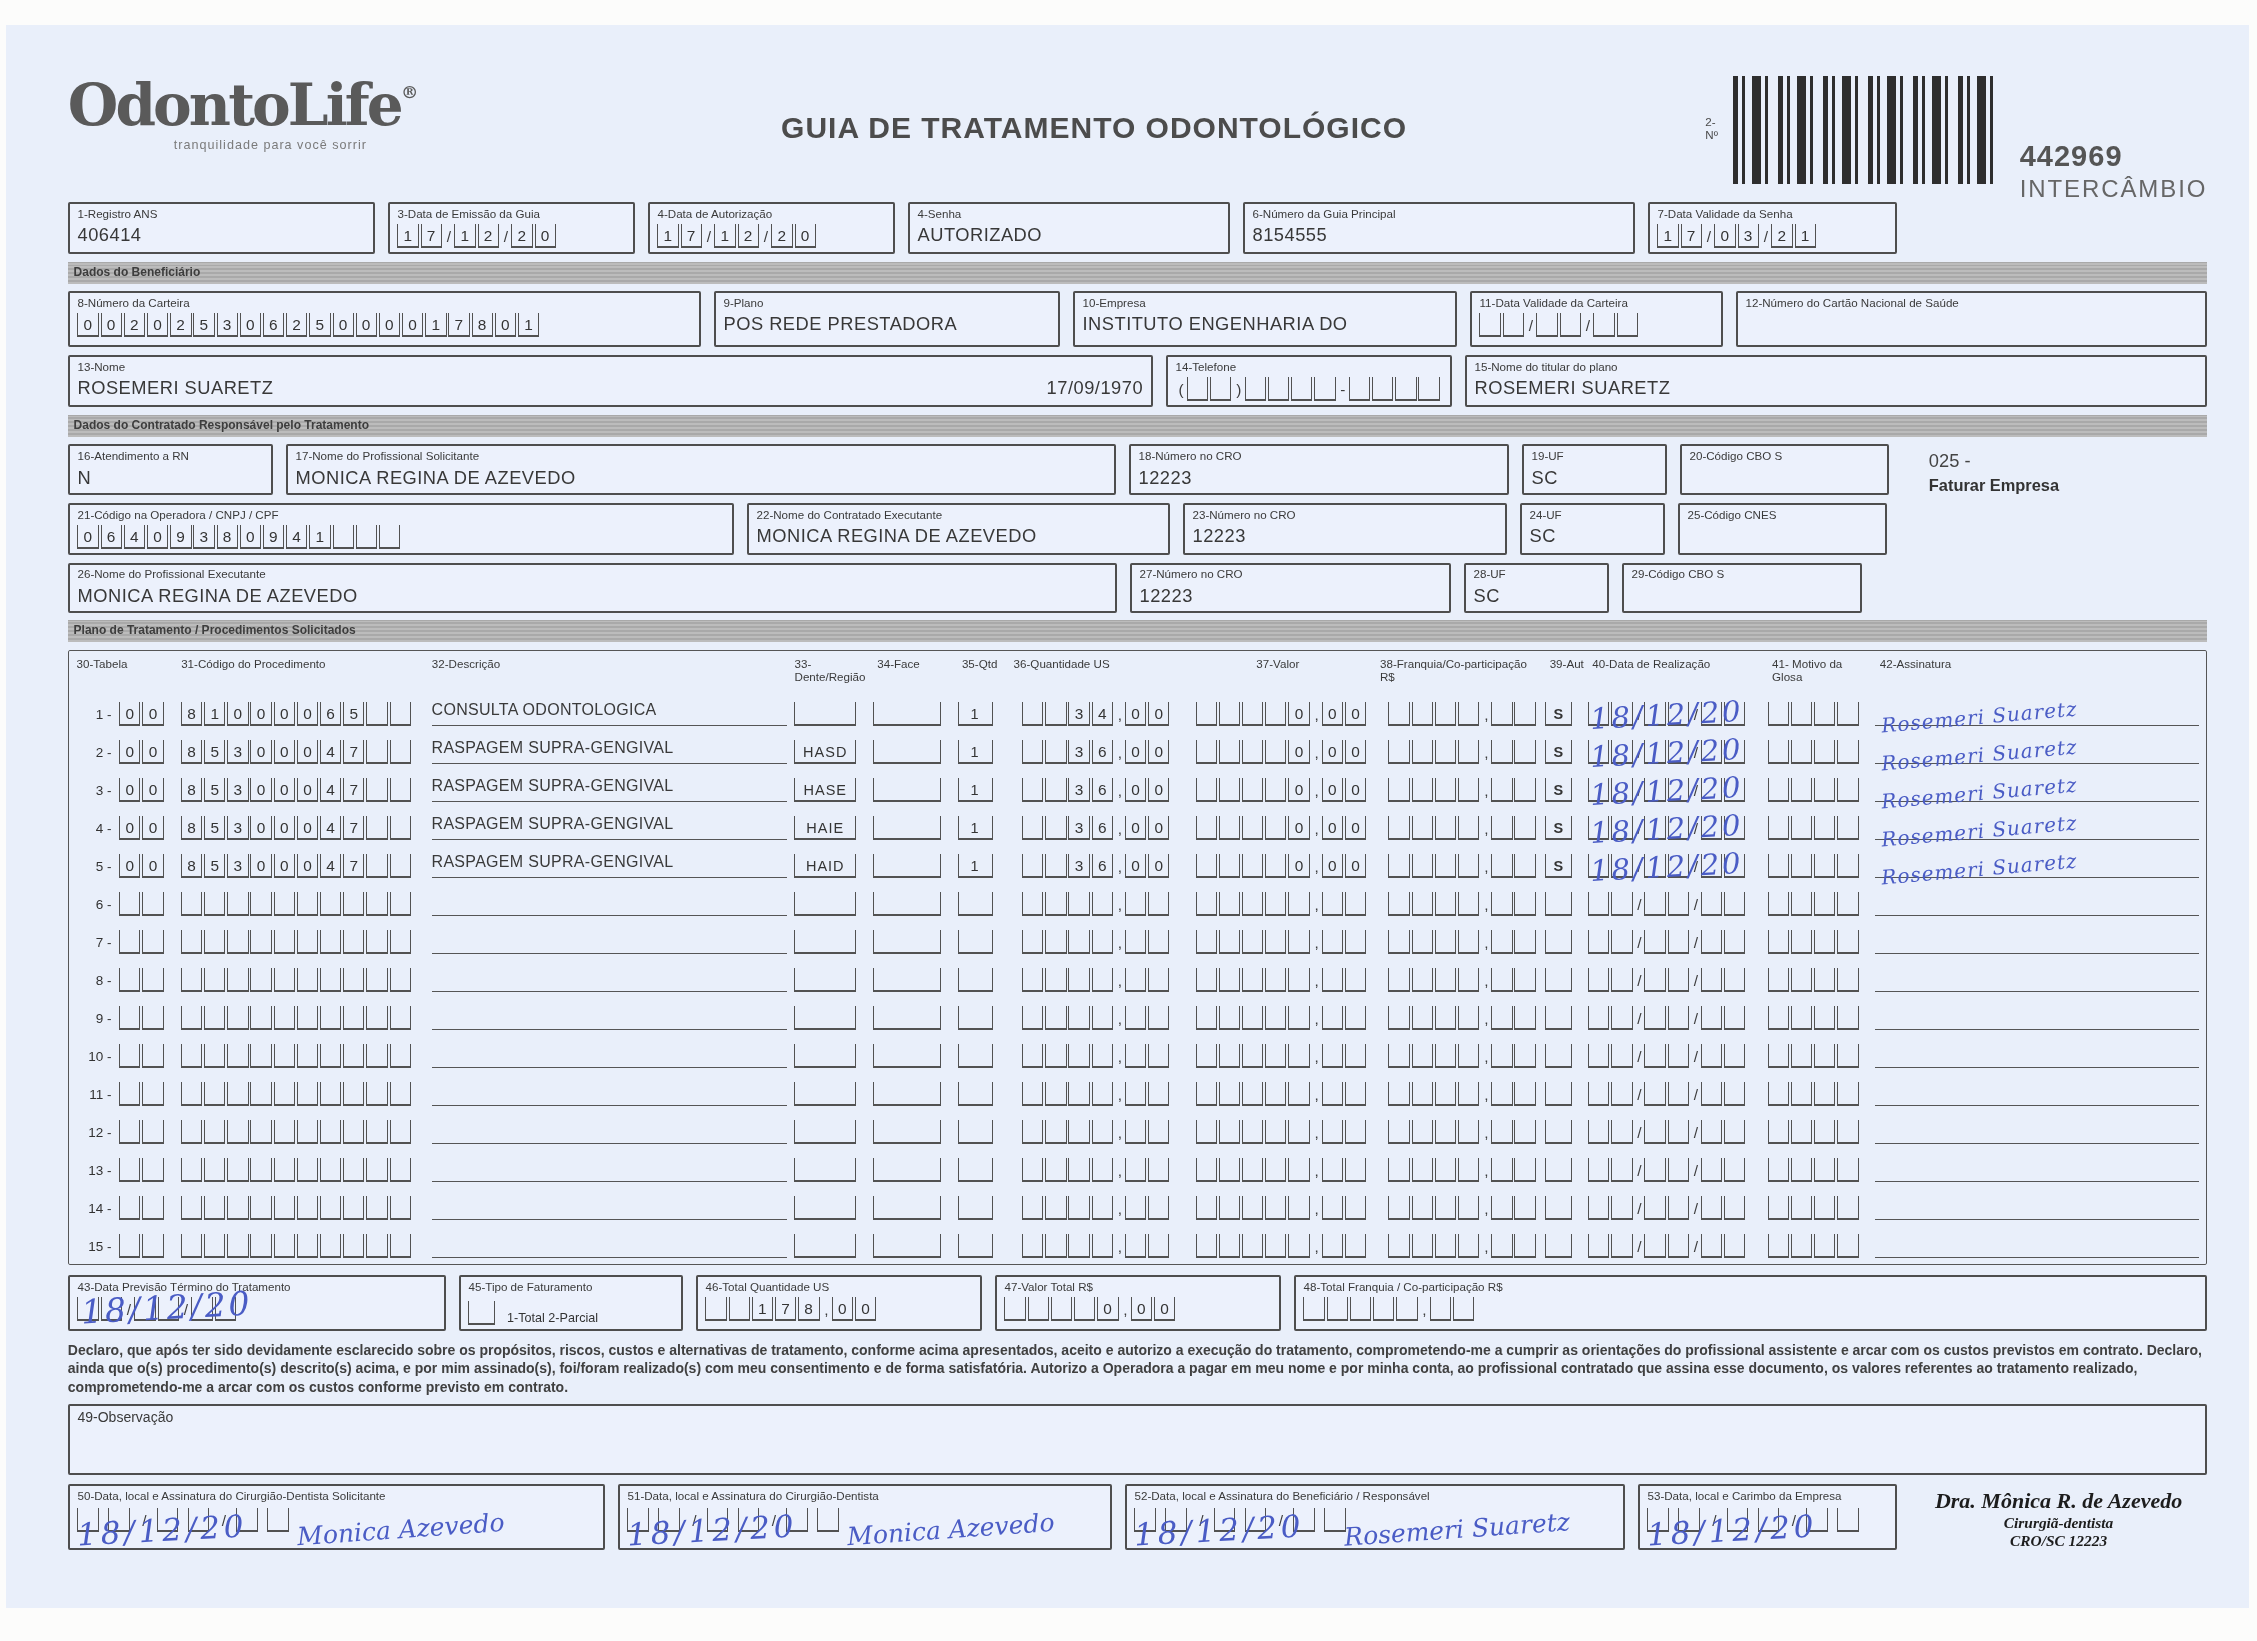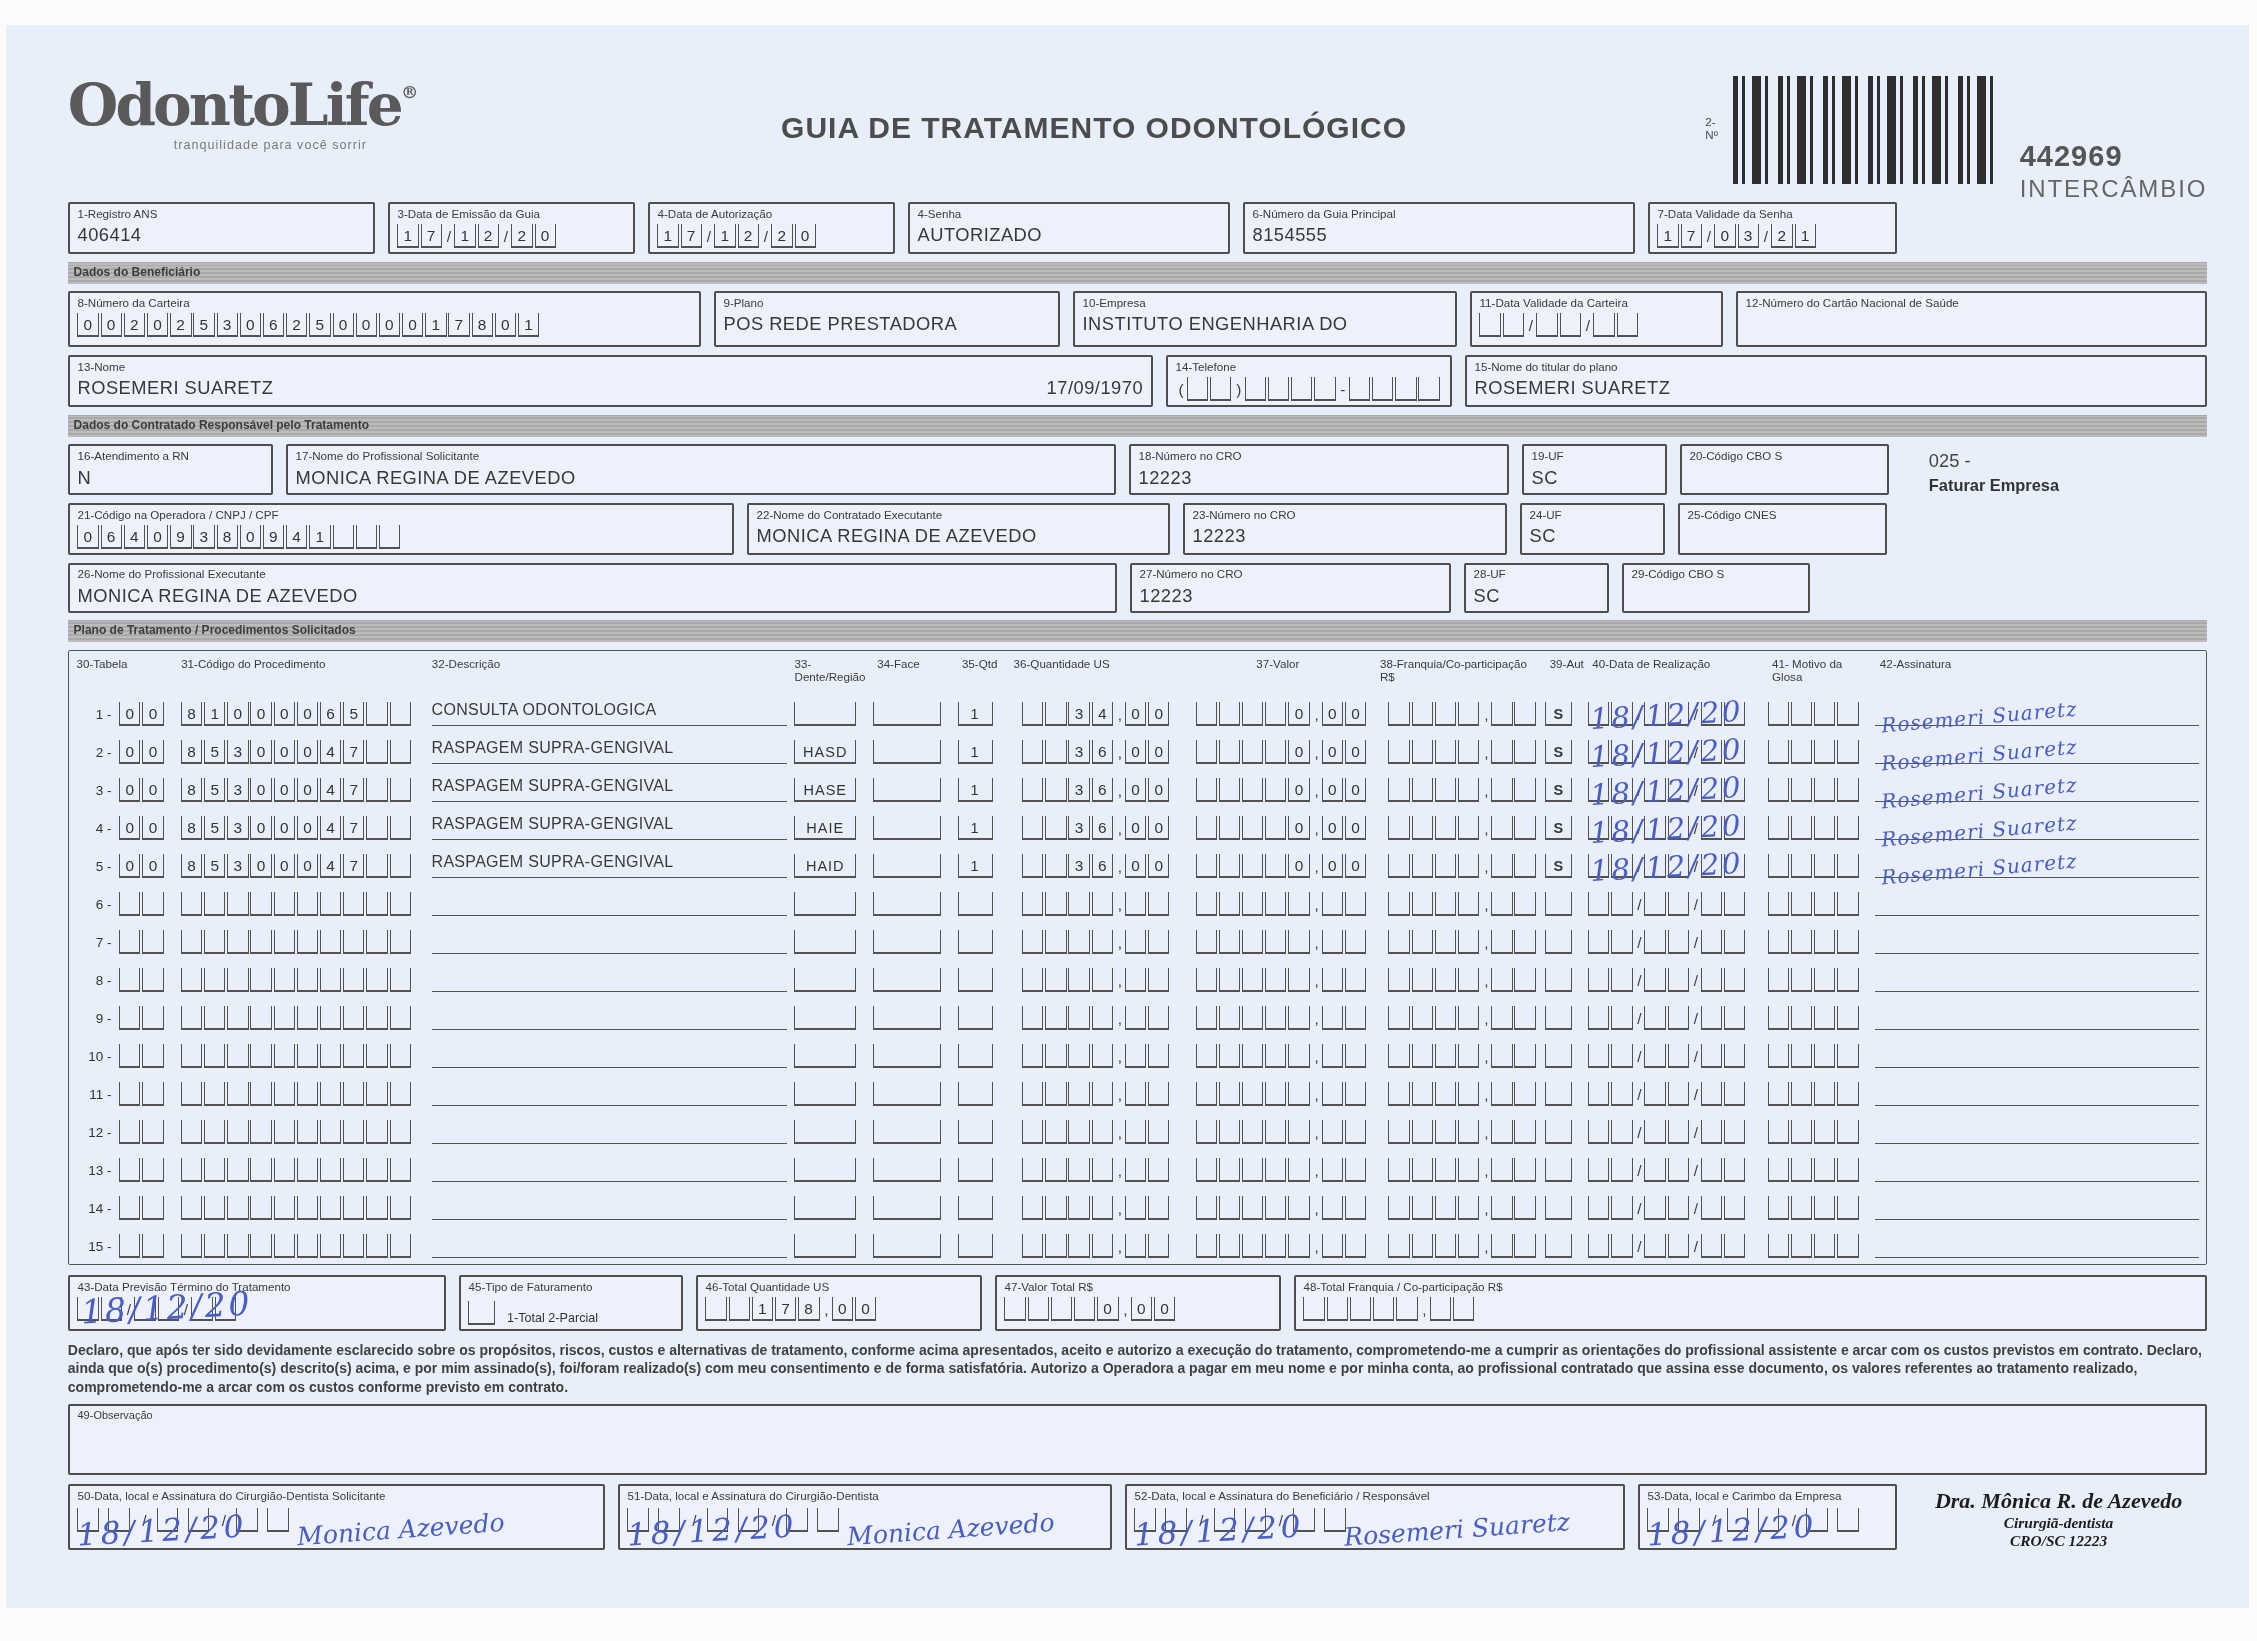--- a/index.html
+++ b/index.html
@@ -321,21 +321,21 @@
       <div class="vl">MONICA REGINA DE AZEVEDO</div>
     </div>
     <div class="fb" style="width:321px">
       <div class="lb">27-Número no CRO</div>
       <div class="vl">12223</div>
     </div>
     <div class="fb" style="width:145px">
       <div class="lb">28-UF</div>
       <div class="vl">SC</div>
     </div>
-    <div class="fb" style="width:188px">
+    <div class="fb" style="width:240px">
       <div class="lb">29-Código CBO S</div>
       <div class="vl"></div>
     </div>
     <div class="spacer"></div>
   </div>
 
   <div class="secbar">Plano de Tratamento / Procedimentos Solicitados</div>
   <div class="table-wrap">
     <div class="thead">
       <span class="h-tab">30-Tabela</span>
@@ -1587,21 +1587,21 @@
             <span class="sl">,</span>
             <span class="cc"></span>
             <span class="cc"></span>
           </div>
     </div>
   </div>
 
   <div class="decl">Declaro, que após ter sido devidamente esclarecido sobre os propósitos, riscos, custos e alternativas de tratamento, conforme acima apresentados, aceito e autorizo a execução do tratamento, comprometendo-me a cumprir as orientações do profissional assistente e arcar com os custos previstos em contrato. Declaro, ainda que o(s) procedimento(s) descrito(s) acima, e por mim assinado(s), foi/foram realizado(s) com meu consentimento e de forma satisfatória. Autorizo a Operadora a pagar em meu nome e por minha conta, ao profissional contratado que assina esse documento, os valores referentes ao tratamento realizado, comprometendo-me a arcar com os custos conforme previsto em contrato.</div>
 
   <div class="obs">
-    <div class="lb" style="font-size:11px;color:#3a3a3a;">49-Observação</div>
+    <div class="lb" style="font-size:14px;color:#3a3a3a;">49-Observação</div>
     <div class="vl"></div>
   </div>
 
   <div class="frow">
     <div class="fb sigbox" style="width:537px;min-height:60px;">
       <div class="lb">50-Data, local e Assinatura do Cirurgião-Dentista Solicitante</div>
       <div class="inner comb">
             <span class="cc"></span>
             <span class="cc"></span>
             <span class="sl">/</span>

